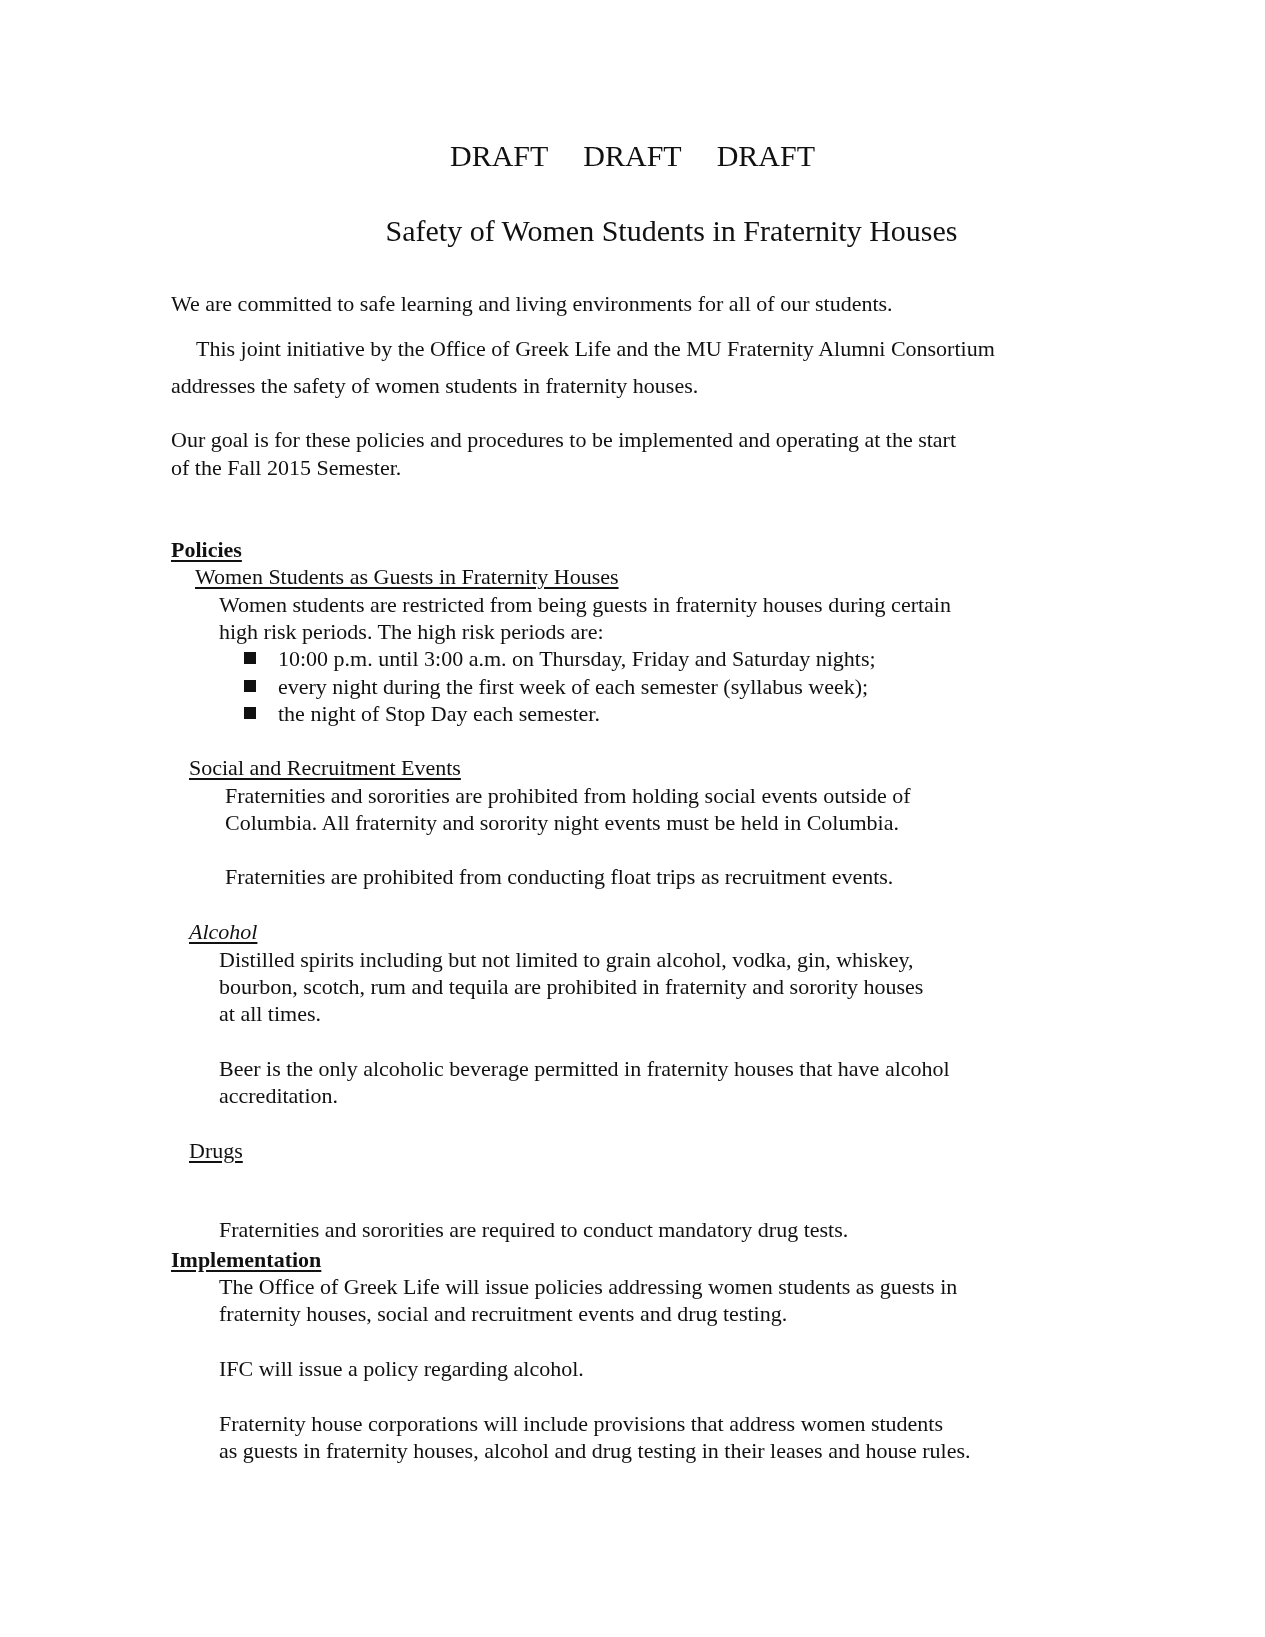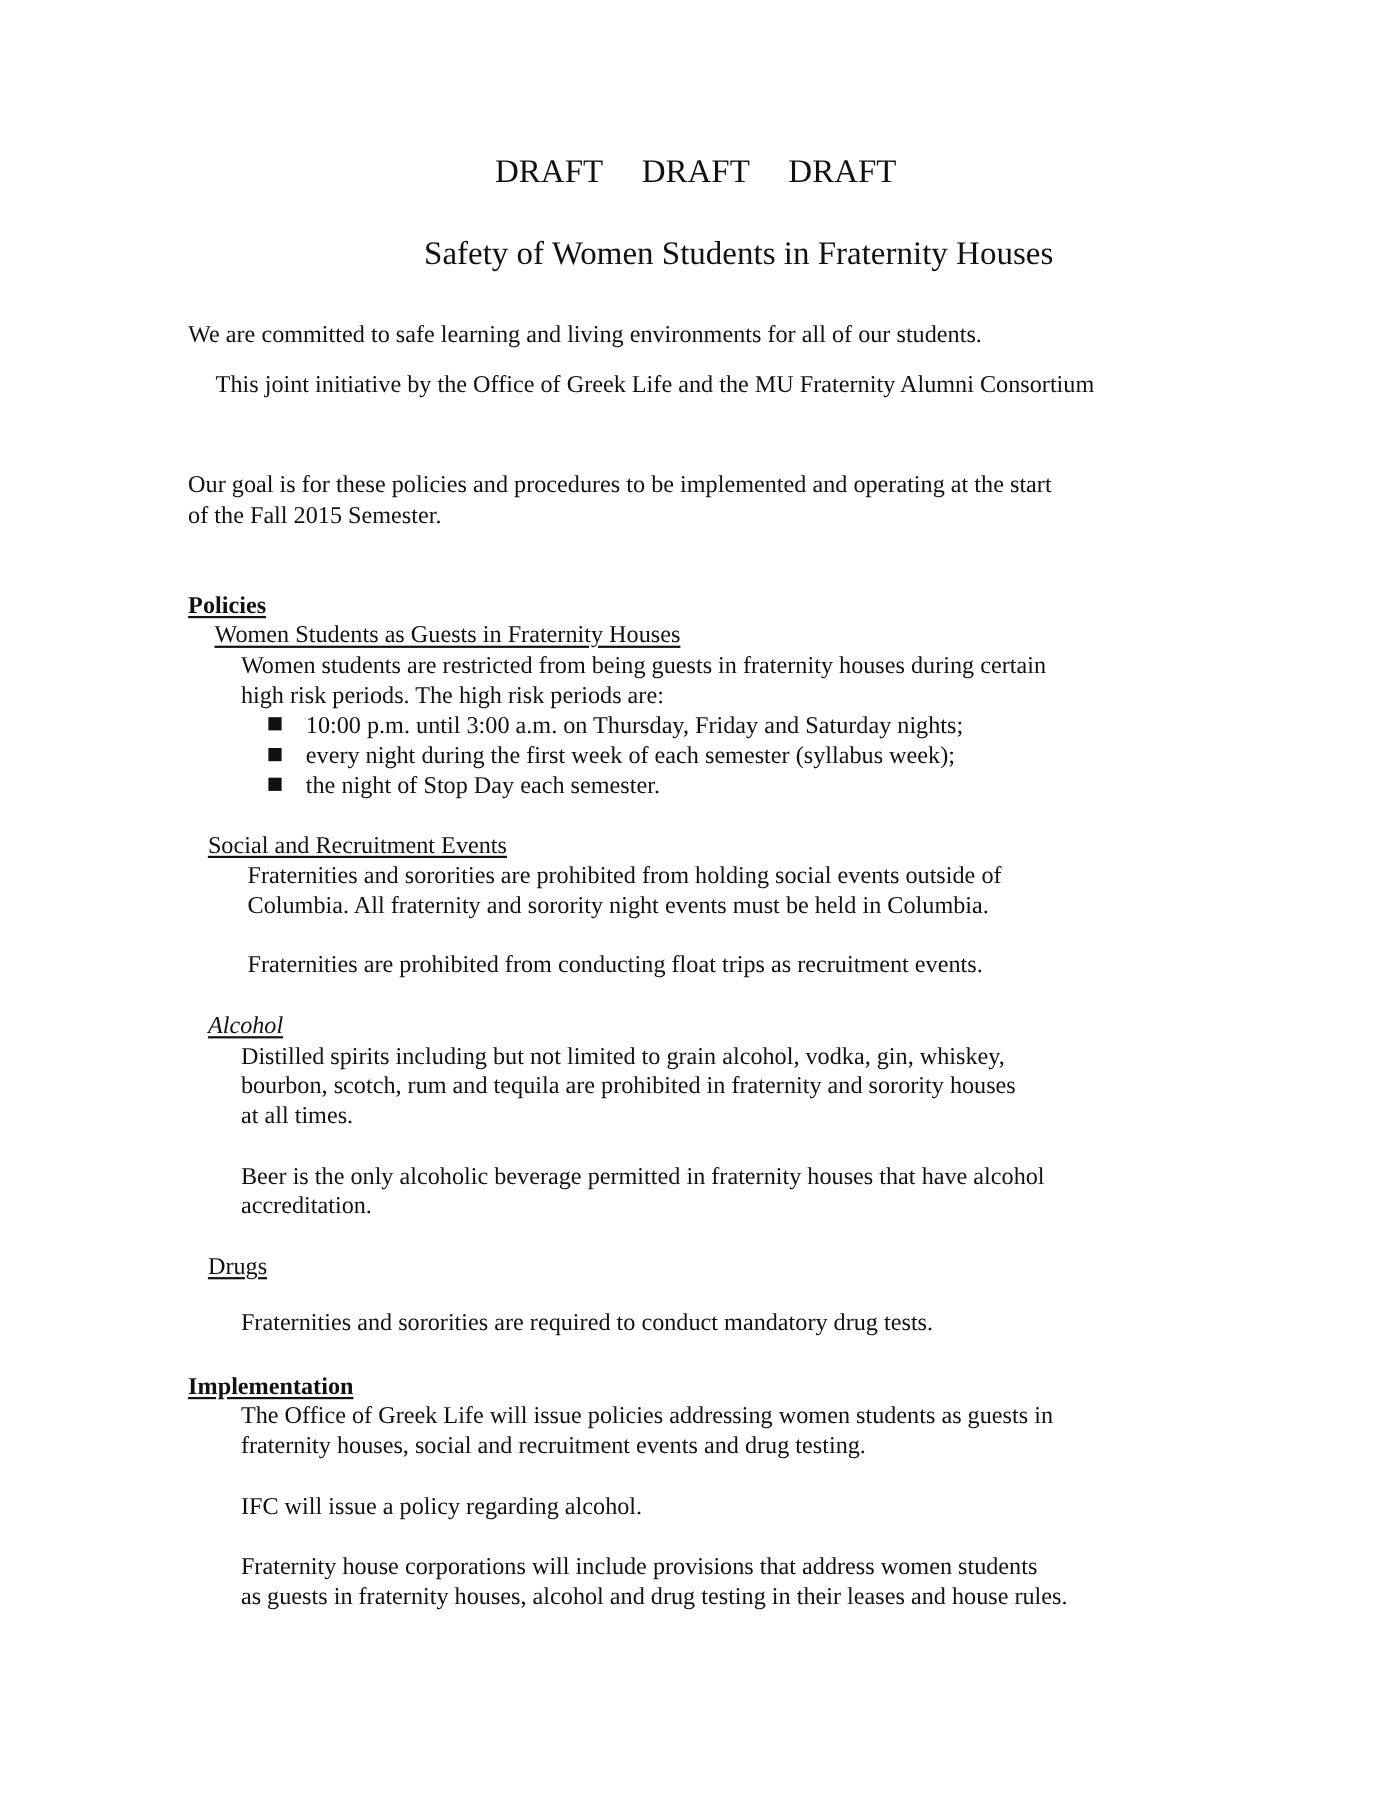--- a/index.html
+++ b/index.html
@@ -18,20 +18,21 @@
 </style>
 </head>
 <body>
 
 <div class="page">
   <div class="abs center draft" style="top:142px;">DRAFT DRAFT DRAFT</div>
   <div class="abs center title" style="top:217px;padding-left:39px;">Safety of Women Students in Fraternity Houses</div>
 
   <div class="abs" style="left:171px; top:290px;">We are committed to safe learning and living environments for all of our students.</div>
   <div class="abs" style="left:171px; top:335px;margin-left:25px;">This joint initiative by the Office of Greek Life and the MU Fraternity Alumni Consortium</div>
+  <div class="abs" style="left:171px; top:372px;">addresses the safety of women students in fraternity houses.</div>
   <div class="abs" style="left:171px; top:426px;">Our goal is for these policies and procedures to be implemented and operating at the start</div>
   <div class="abs" style="left:171px; top:454px;">of the Fall 2015 Semester.</div>
 
   <div class="abs b u" style="left:171px; top:536px;">Policies</div>
 
   <div class="abs u" style="left:195px; top:563px;">Women Students as Guests in Fraternity Houses</div>
   <div class="abs" style="left:219px; top:591px;">Women students are restricted from being guests in fraternity houses during certain</div>
   <div class="abs" style="left:219px; top:618px;">high risk periods.  The high risk periods are:</div>
 
   <div class="bullet" style="left:244px; top:652px;"></div>
@@ -47,21 +48,21 @@
   <div class="abs" style="left:225px; top:863px;">Fraternities are prohibited from conducting float trips as recruitment events.</div>
 
   <div class="abs u" style="left:189px; top:918px;font-style:italic;">Alcohol</div>
   <div class="abs" style="left:219px; top:946px;">Distilled spirits including but not limited to grain alcohol, vodka, gin, whiskey,</div>
   <div class="abs" style="left:219px; top:973px;">bourbon, scotch, rum and tequila are prohibited in fraternity and sorority houses</div>
   <div class="abs" style="left:219px; top:1000px;">at all times.</div>
   <div class="abs" style="left:219px; top:1055px;">Beer is the only alcoholic beverage permitted in fraternity houses that have alcohol</div>
   <div class="abs" style="left:219px; top:1082px;">accreditation.</div>
 
   <div class="abs u" style="left:189px; top:1137px;">Drugs</div>
-  <div class="abs" style="left:219px; top:1188px;">Fraternities and sororities are required to conduct mandatory drug tests.</div>
+  <div class="abs" style="left:219px; top:1216px;">Fraternities and sororities are required to conduct mandatory drug tests.</div>
 
   <div class="abs b u" style="left:171px; top:1246px;">Implementation</div>
   <div class="abs" style="left:219px; top:1273px;">The Office of Greek Life will issue policies addressing women students as guests in</div>
   <div class="abs" style="left:219px; top:1300px;">fraternity houses, social and recruitment events and drug testing.</div>
   <div class="abs" style="left:219px; top:1355px;">IFC will issue a policy regarding alcohol.</div>
   <div class="abs" style="left:219px; top:1410px;">Fraternity house corporations will include provisions that address women students</div>
   <div class="abs" style="left:219px; top:1437px;">as guests in fraternity houses, alcohol and drug testing in their leases and house rules.</div>
 </div>
 
 </body></html>

